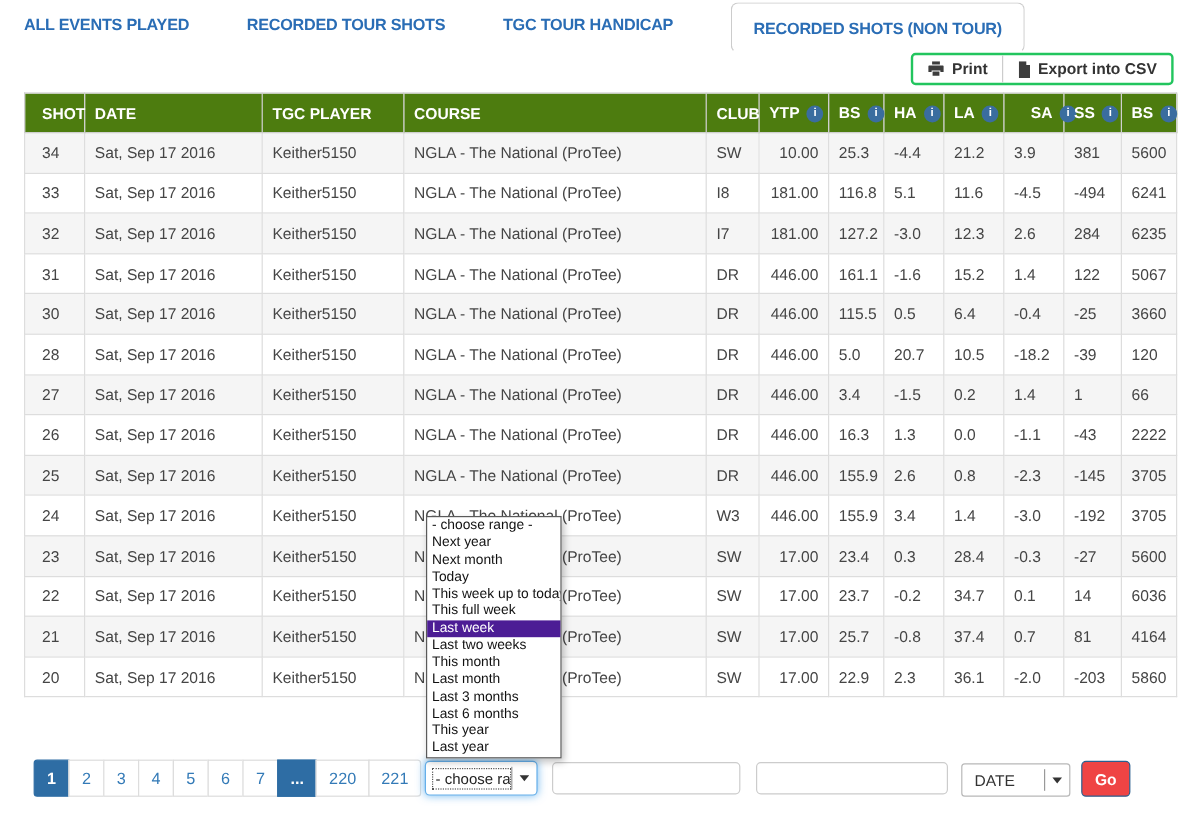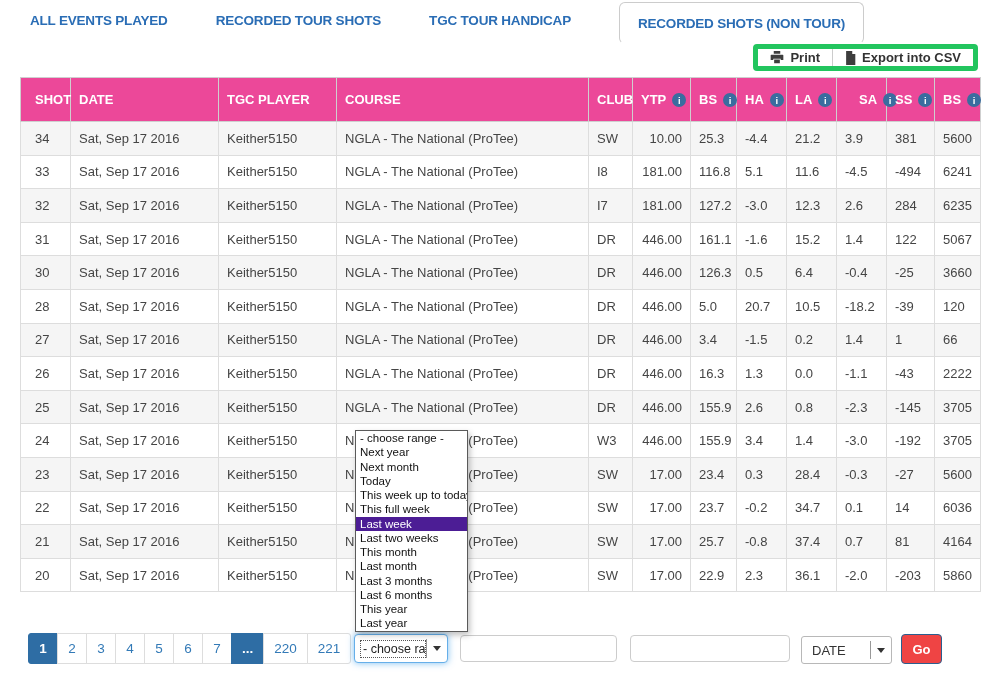--- a/index.html
+++ b/index.html
@@ -1,34 +1,34 @@
 <!DOCTYPE html>
 <html><head>
 <meta charset="utf-8">
 <style>
   * { box-sizing: border-box; margin: 0; padding: 0; }
   html,body { width:1000px; height:687px; background:#fff; font-family:"Liberation Sans",sans-serif; position:relative; overflow:hidden; }
 
   
-  .tab-bar { display:flex; align-items:flex-start; padding-left:30px; height:44px; }
+  .tab-bar { display:flex; align-items:flex-start; padding-left:20px; height:44px; }
   .tab { color:#2a6db5; font-weight:bold; font-size:13.5px; letter-spacing:-0.2px;
          padding:13px 0 9px; margin-right:48px; white-space:nowrap; cursor:pointer; }
   .tab.active { border:1px solid #ccc; border-bottom:1px solid #fff; border-radius:6px;
                 padding:13px 18px 12px; margin-top:2px; margin-right:0; background:#fff; }
 
   
   .toolbar { display:flex; justify-content:flex-end; padding-right:22px; height:33px; }
-  .btn-group { display:flex; border:5px solid #22c55e; border-radius:4px; overflow:hidden; height:27px; background:#fff; }
+  .btn-group { display:flex; border:2px solid #22c55e; border-radius:4px; overflow:hidden; height:27px; background:#fff; }
   .tool-btn { display:flex; align-items:center; gap:6px; padding:0 12px; font-size:13px; font-weight:bold; color:#333; cursor:pointer; }
   .tool-btn + .tool-btn { border-left:1px solid #ccc; }
   .tool-btn svg { display:block; }
 
   
   table.shots { border-collapse:collapse; table-layout:fixed; width:960px; margin:0 20px; font-size:13px; color:#454545; }
-  .shots th { background:#ec4899; color:#fff; font-weight:bold; text-align:left; height:44px;
+  .shots th { background:#4d7c0f; color:#fff; font-weight:bold; text-align:left; height:33px;
               padding:0 6px 0 8px; border:1px solid #cfcfcf; font-size:13px; white-space:nowrap; }
   .shots td { border:1px solid #ddd; height:33.6px; padding:0 8px; white-space:nowrap; overflow:hidden; background:#fff; }
   .shots tbody tr:nth-child(odd) td { background:#f5f5f5; }
   .shots td.c0, .shots th.h0 { padding-left:14px; }
   .shots td.c5 { text-align:right; }
   .info-icon { display:inline-flex; width:14px; height:14px; border-radius:50%; background:#3a6d9f; color:#fff;
                font-size:9.5px; font-weight:bold; align-items:center; justify-content:center; margin-left:6px;
                vertical-align:middle; font-style:normal; cursor:pointer; }
 
   
@@ -173,21 +173,21 @@
         <td class="c10">122</td>
         <td class="c11">5067</td>
       </tr>
       <tr>
         <td class="c0">30</td>
         <td class="c1">Sat, Sep 17 2016</td>
         <td class="c2">Keither5150</td>
         <td class="c3">NGLA - The National (ProTee)</td>
         <td class="c4">DR</td>
         <td class="c5">446.00</td>
-        <td class="c6">126.3</td>
+        <td class="c6">115.5</td>
         <td class="c7">0.5</td>
         <td class="c8">6.4</td>
         <td class="c9">-0.4</td>
         <td class="c10">-25</td>
         <td class="c11">3660</td>
       </tr>
       <tr>
         <td class="c0">28</td>
         <td class="c1">Sat, Sep 17 2016</td>
         <td class="c2">Keither5150</td>

